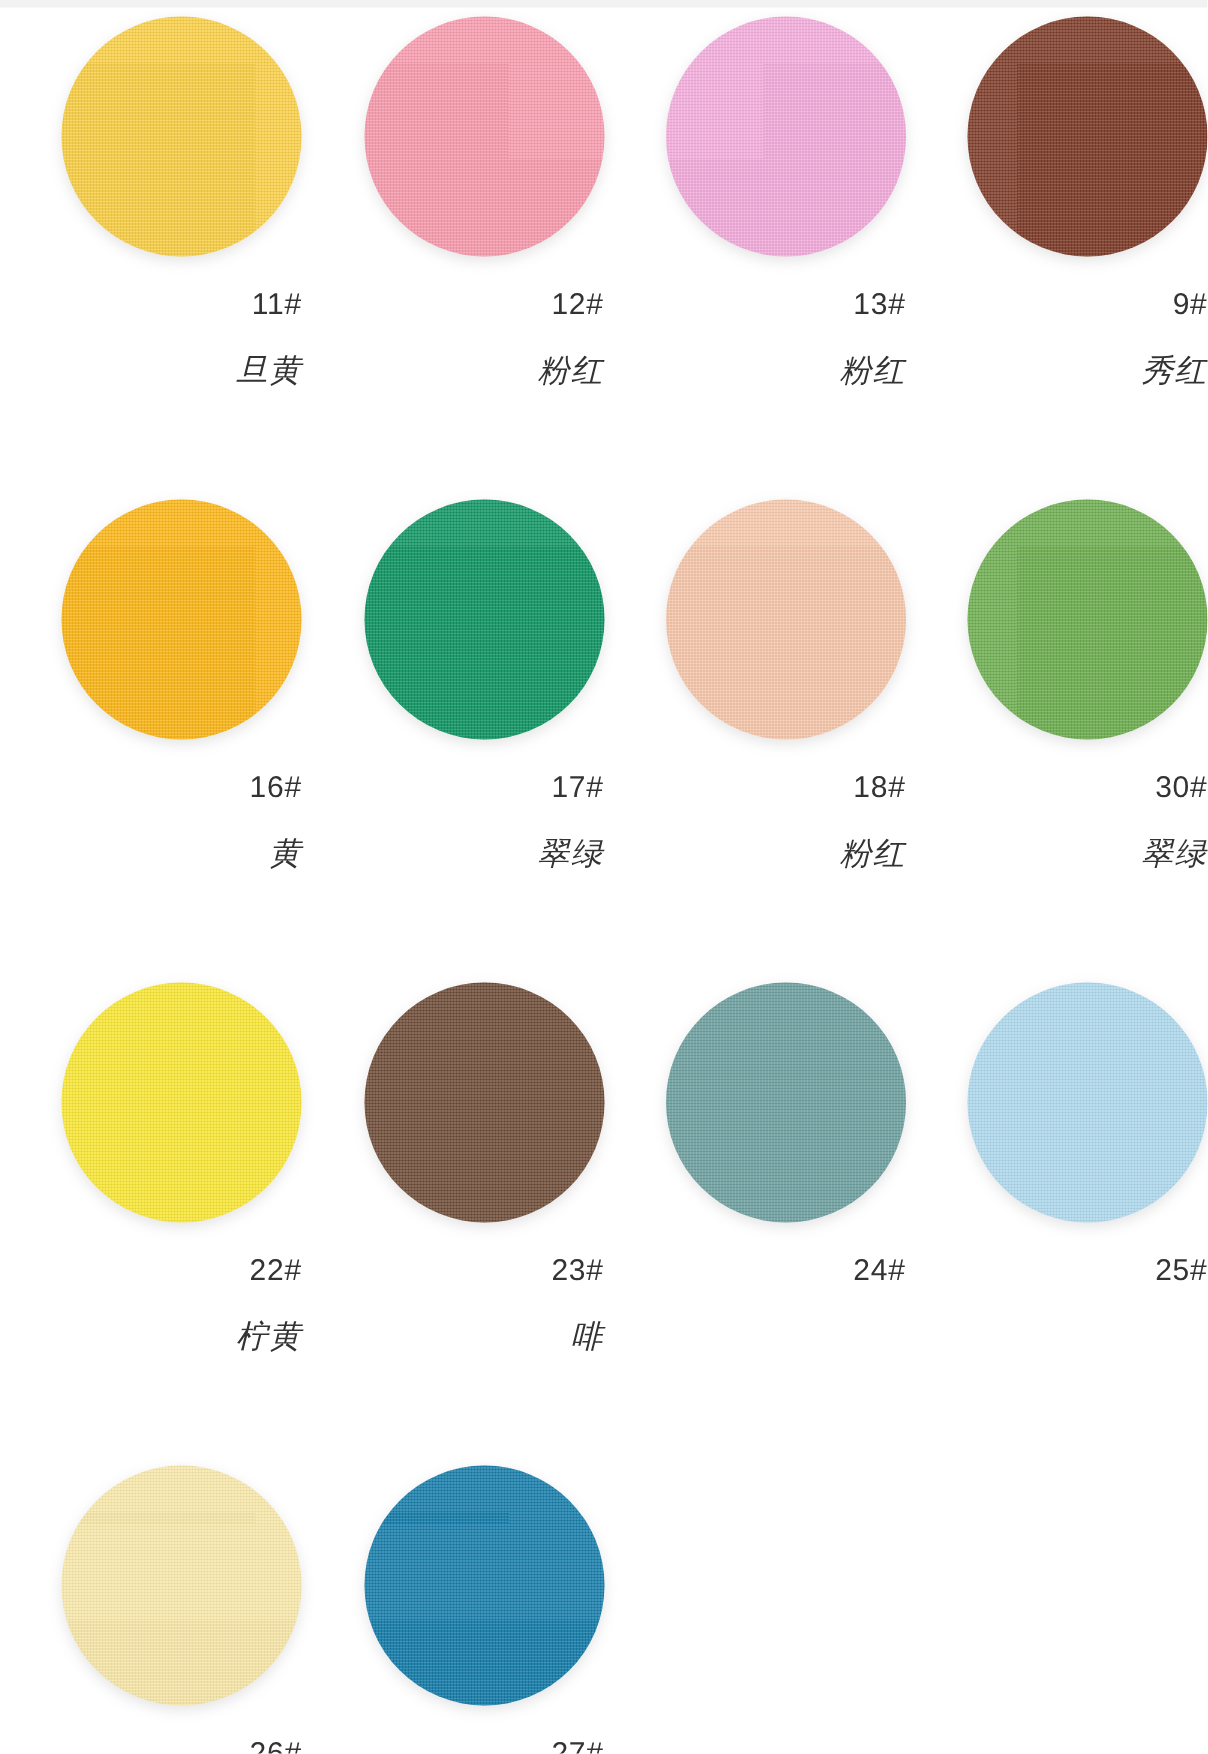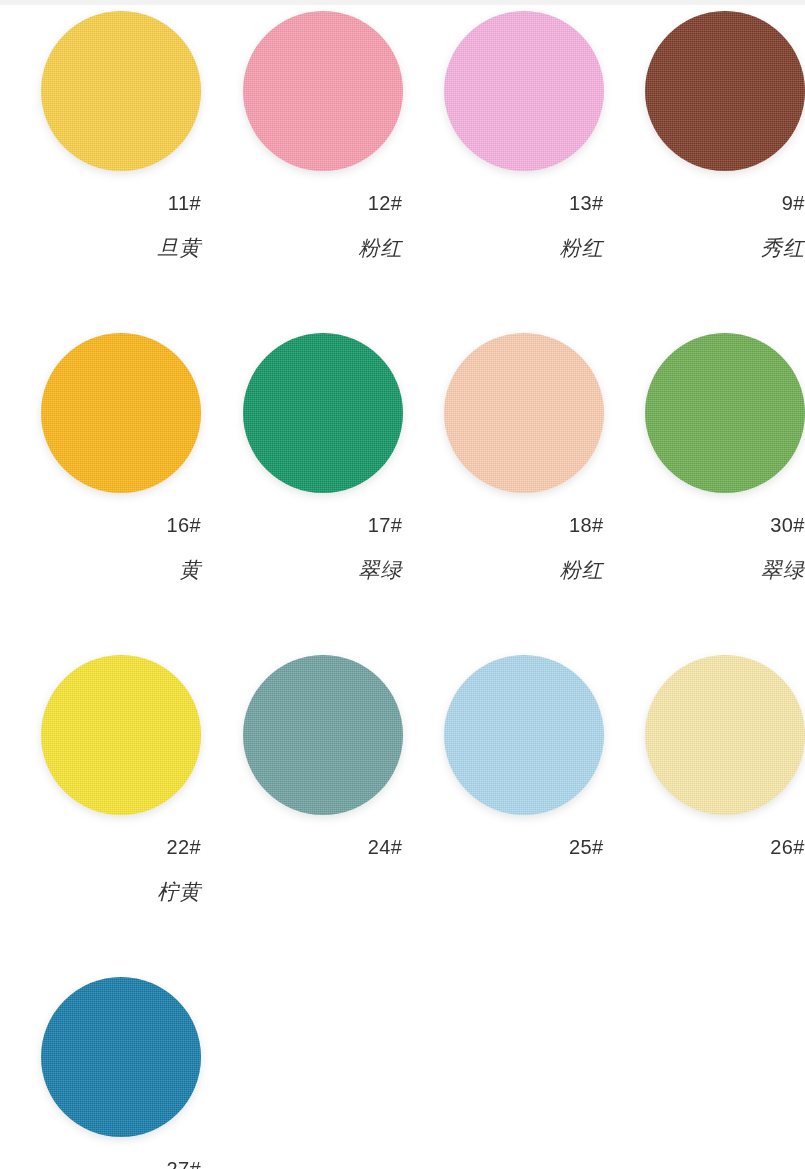--- a/index.html
+++ b/index.html
@@ -118,20 +118,25 @@
       <div class="swatch-disc" style="background-color: rgb(108, 173, 79);"></div>
       <div class="swatch-code">30#</div>
       <div class="swatch-name">翠绿</div>
     </div>
     <div class="swatch-cell">
       <div class="swatch-disc" style="background-color: rgb(247, 228, 48);"></div>
       <div class="swatch-code">22#</div>
       <div class="swatch-name">柠黄</div>
     </div>
     <div class="swatch-cell">
+      <div class="swatch-disc" style="background-color: rgb(107, 72, 52);"></div>
+      <div class="swatch-code">23#</div>
+      <div class="swatch-name">啡</div>
+    </div>
+    <div class="swatch-cell">
       <div class="swatch-disc" style="background-color: rgb(111, 160, 160);"></div>
       <div class="swatch-code">24#</div>
     </div>
     <div class="swatch-cell">
       <div class="swatch-disc" style="background-color: rgb(172, 215, 236);"></div>
       <div class="swatch-code">25#</div>
     </div>
     <div class="swatch-cell">
       <div class="swatch-disc" style="background-color: rgb(247, 231, 168);"></div>
       <div class="swatch-code">26#</div>

